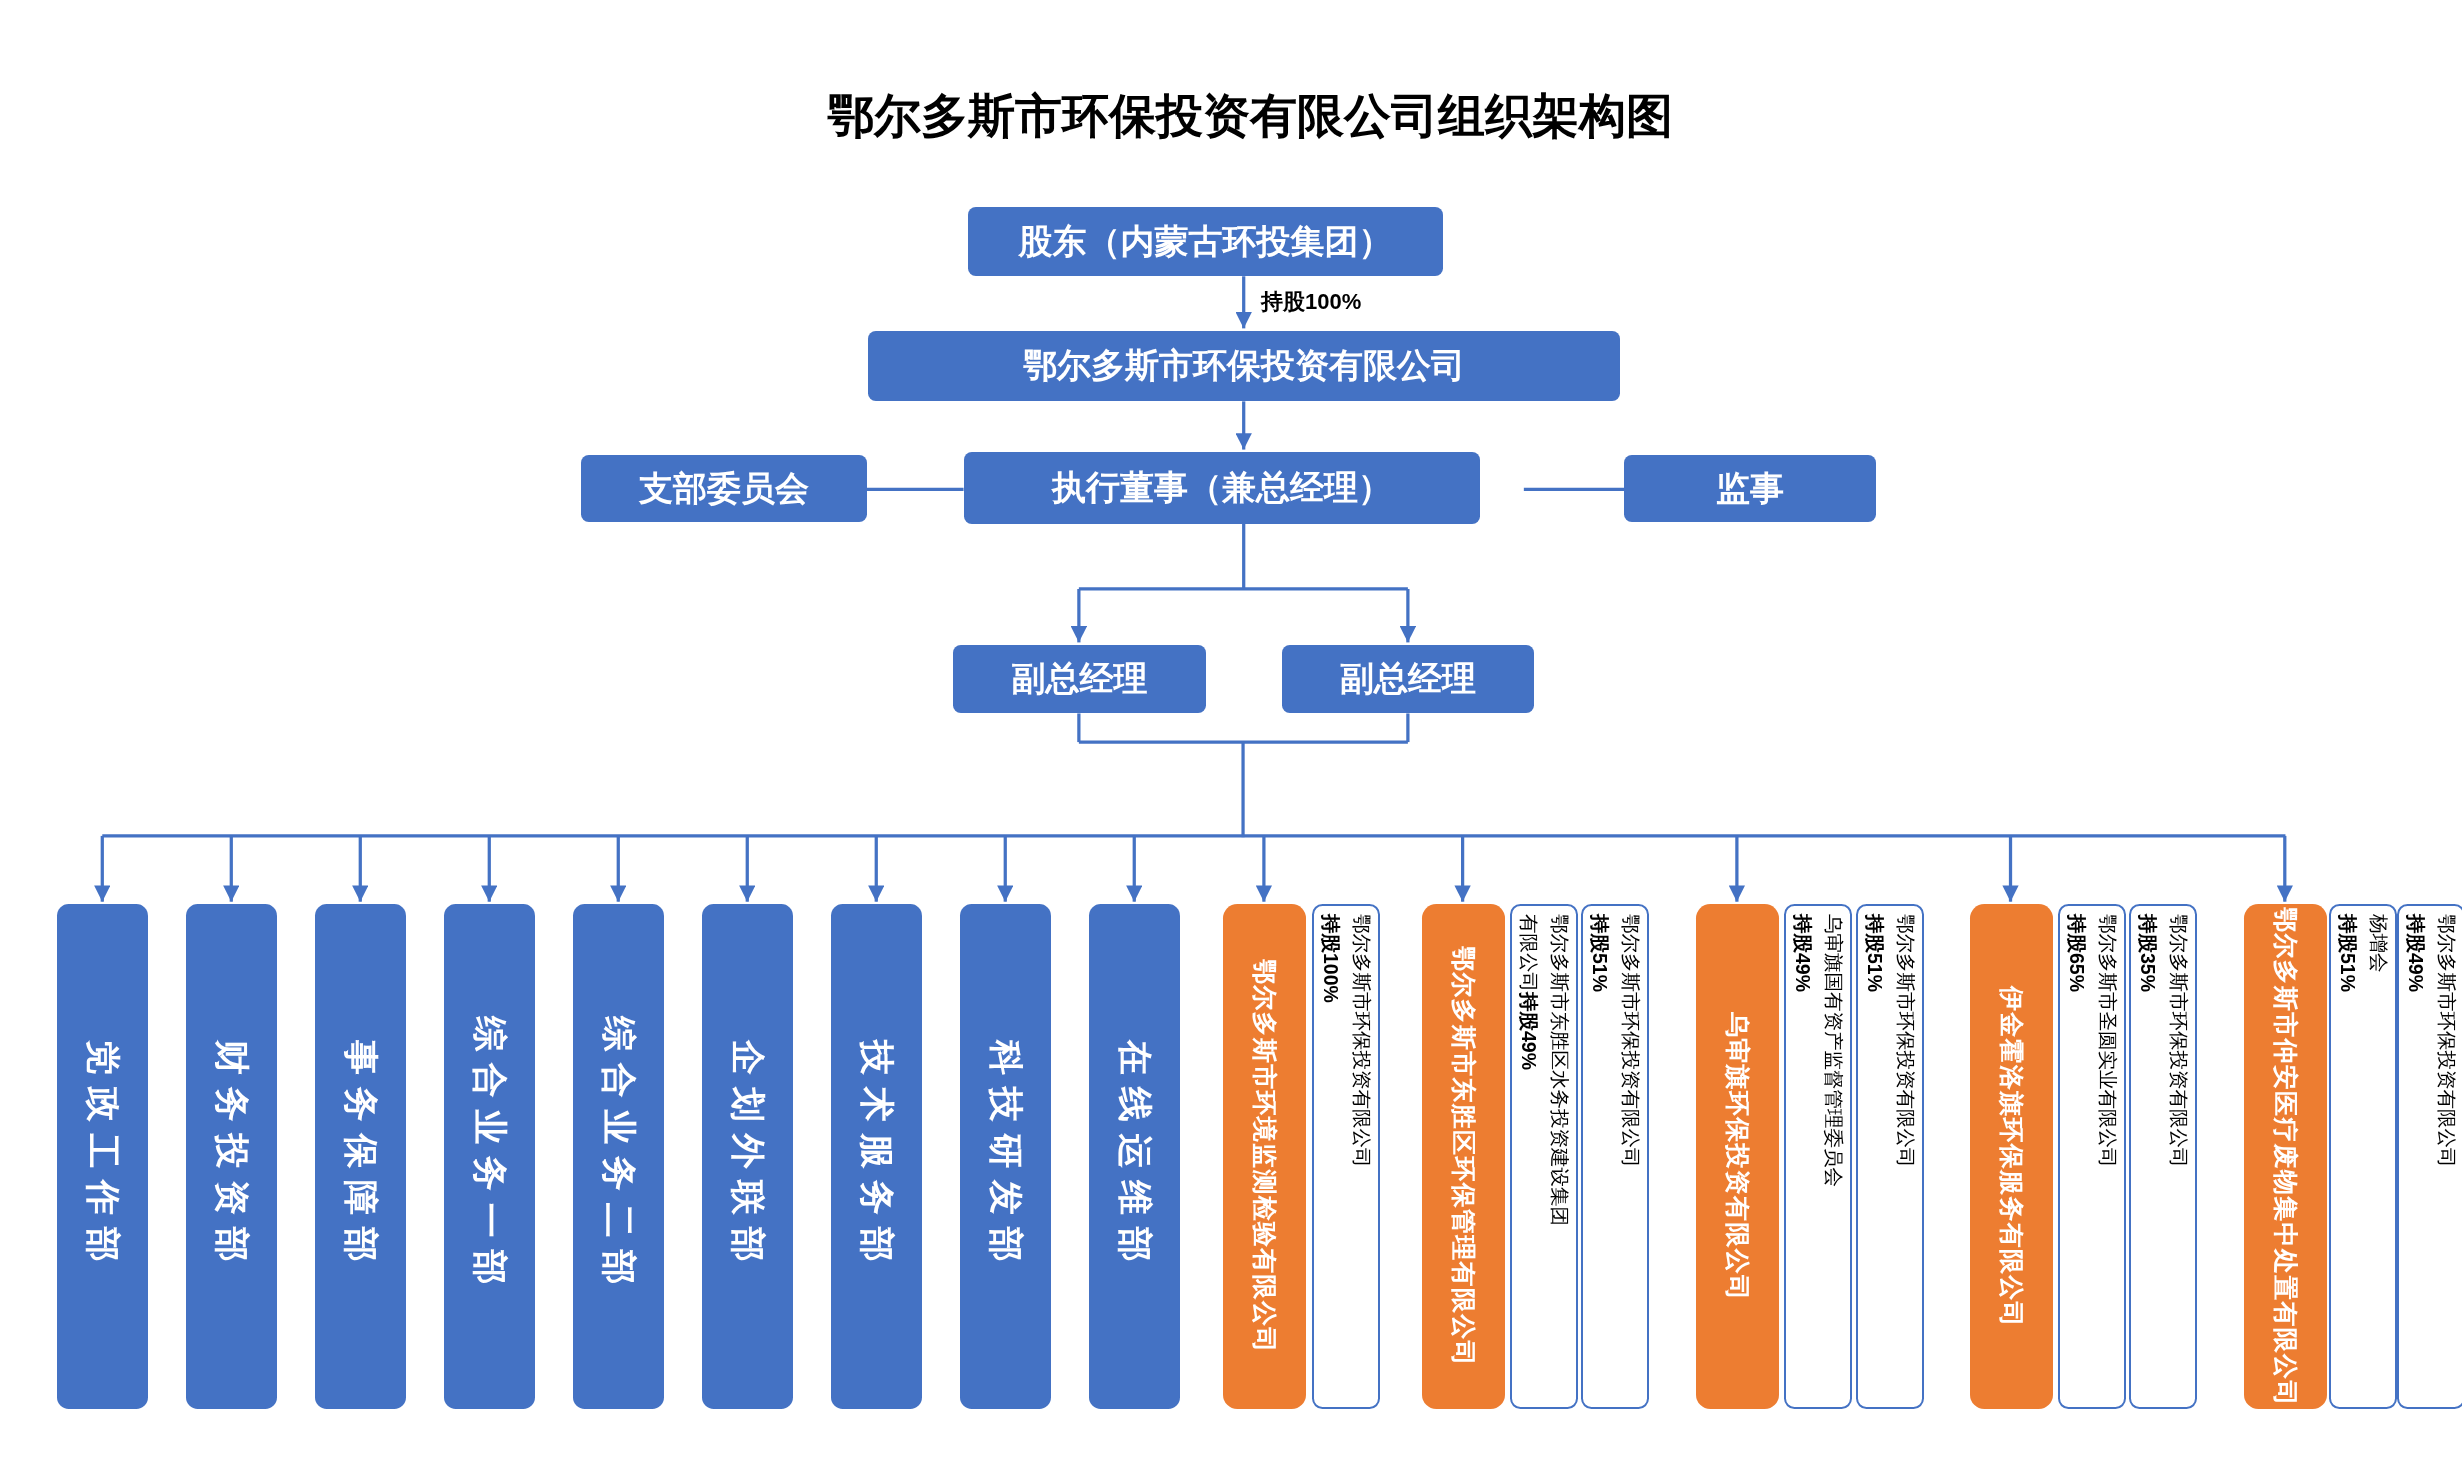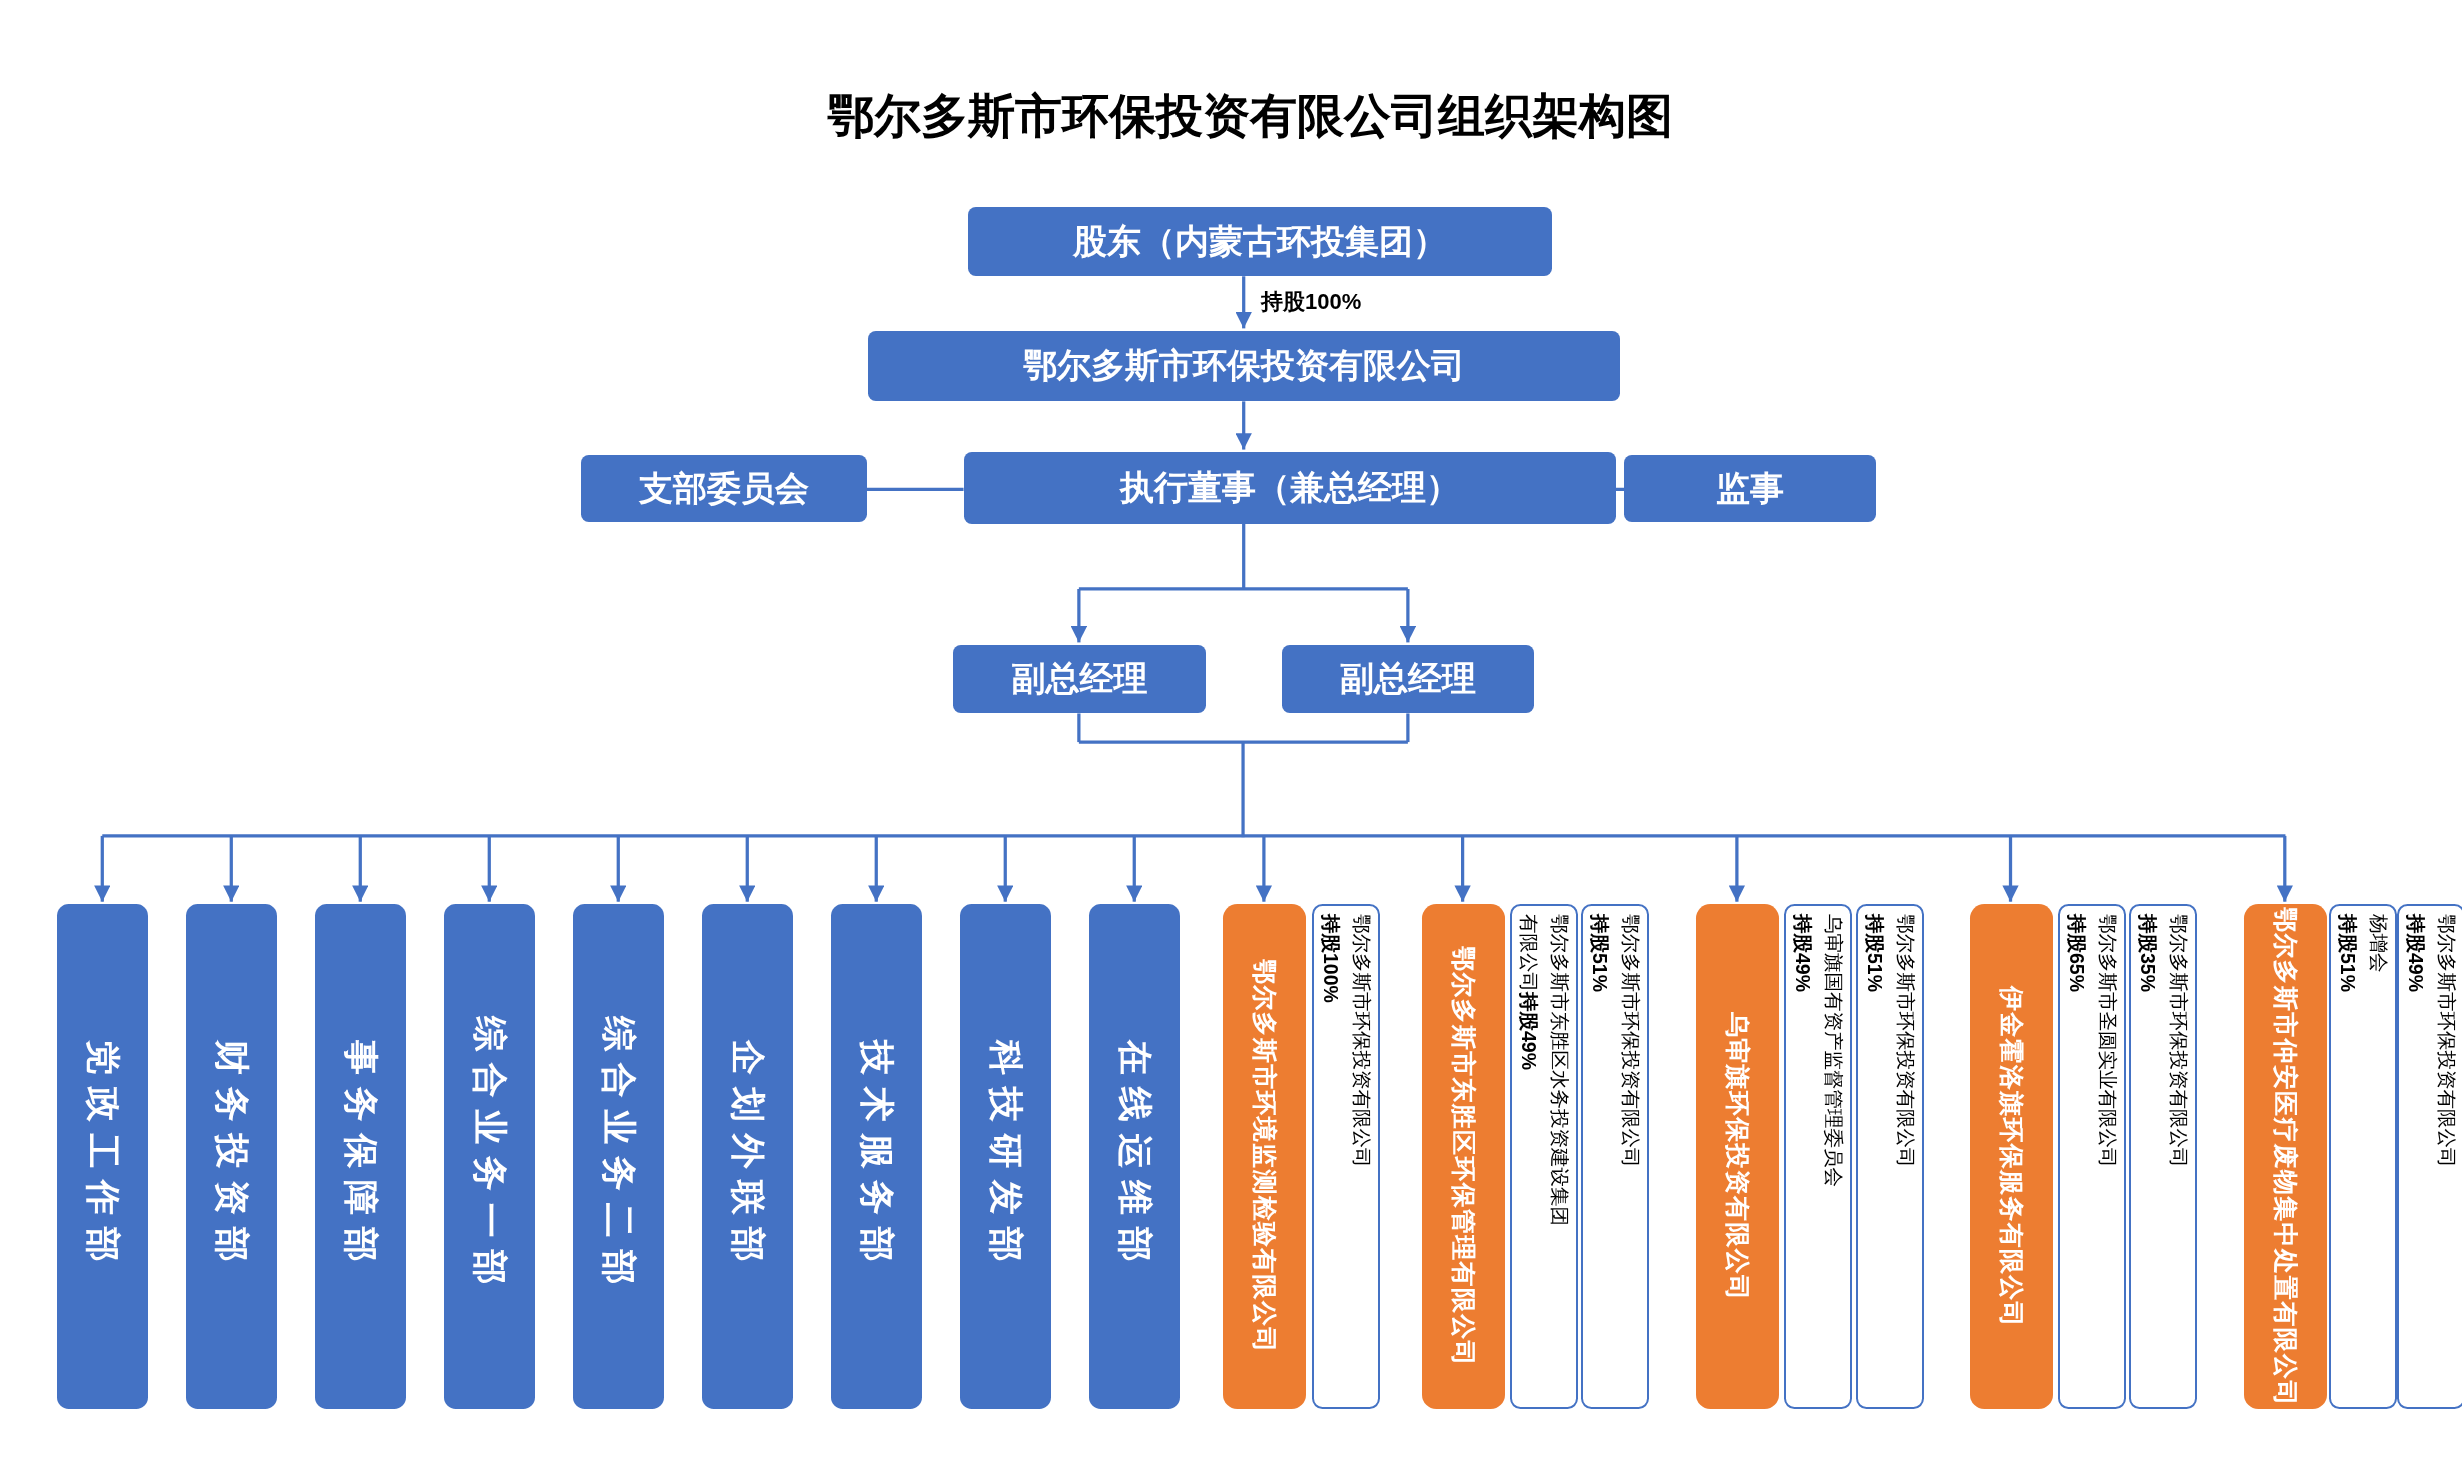--- a/index.html
+++ b/index.html
@@ -89,29 +89,29 @@
     <path d="M1543 1283 V1384" marker-end="url(#arr)"></path>
     <path d="M1741 1283 V1384" marker-end="url(#arr)"></path>
     <path d="M1940 1283 V1384" marker-end="url(#arr)"></path>
     <path d="M2245 1283 V1384" marker-end="url(#arr)"></path>
     <path d="M2666 1283 V1384" marker-end="url(#arr)"></path>
     <path d="M3086 1283 V1384" marker-end="url(#arr)"></path>
     <path d="M3507 1283 V1384" marker-end="url(#arr)"></path>
   </g>
 </svg>
 
-<div class="node" style="left:968px;top:207px;width:584px;height:69px">股东（内蒙古环投集团）</div>
+<div class="node" style="left:968px;top:207px;width:475px;height:69px">股东（内蒙古环投集团）</div>
 
 <div class="holding">持股100%</div>
 
 <div class="node" style="left:868px;top:331px;width:752px;height:70px">鄂尔多斯市环保投资有限公司</div>
 
 <div class="node" style="left:581px;top:455px;width:286px;height:67px">支部委员会</div>
 
-<div class="node" style="left:964px;top:452px;width:652px;height:72px">执行董事（兼总经理）</div>
+<div class="node" style="left:964px;top:452px;width:516px;height:72px">执行董事（兼总经理）</div>
 
 <div class="node" style="left:1624px;top:455px;width:252px;height:67px">监事</div>
 
 <div class="node" style="left:953px;top:645px;width:253px;height:68px">副总经理</div>
 
 <div class="node" style="left:1282px;top:645px;width:252px;height:68px">副总经理</div>
 
 <div class="dept" style="left:57px">
   <span class="vtext">党政工作部</span>
 </div>

